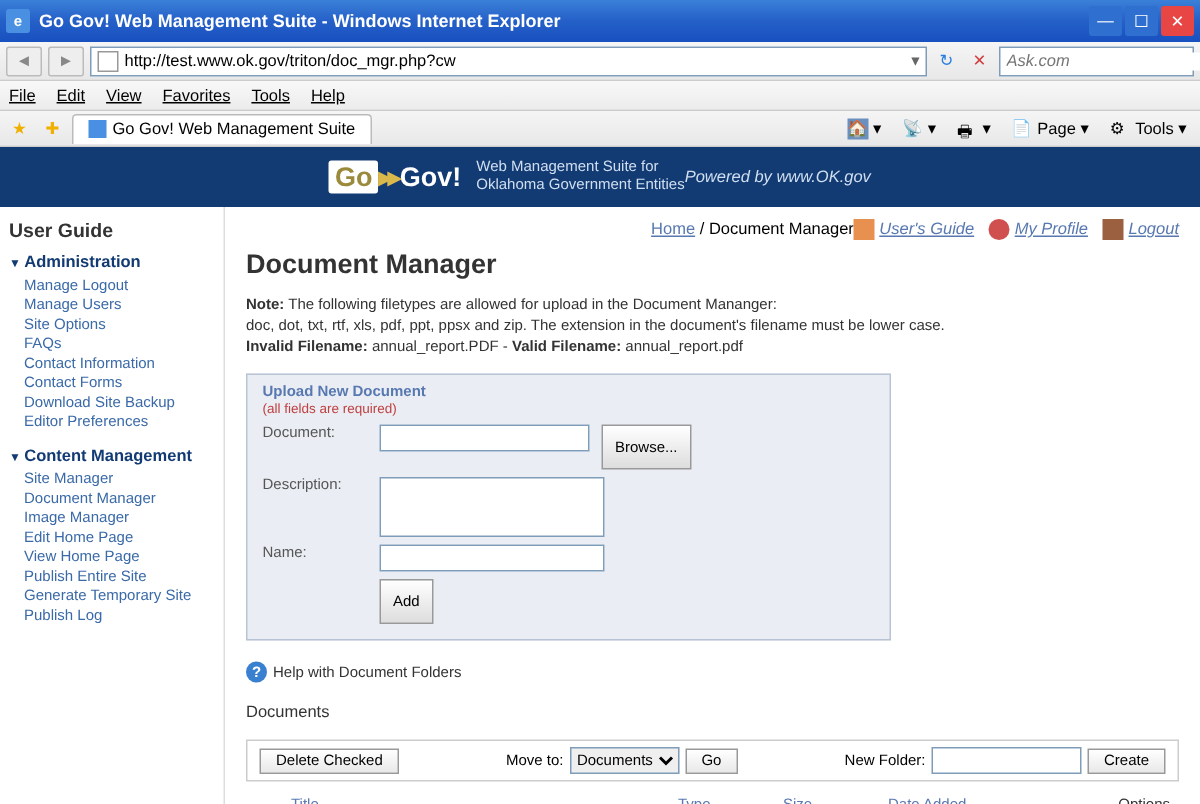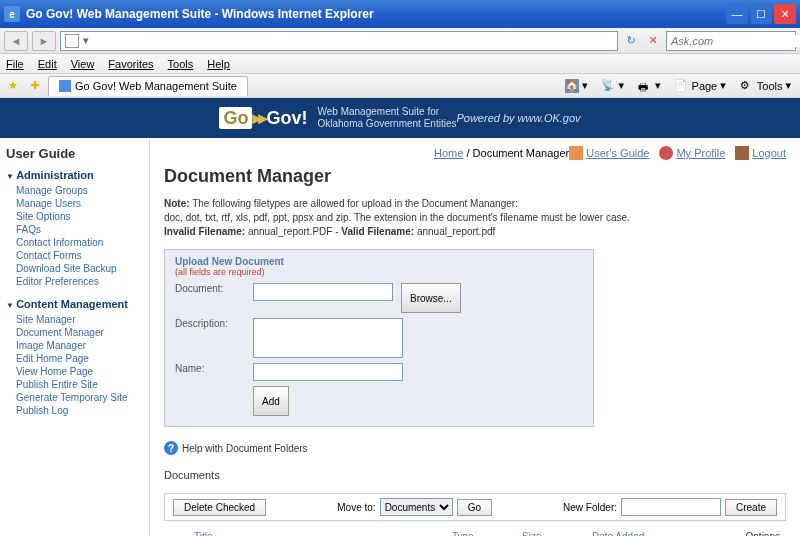--- a/index.html
+++ b/index.html
@@ -52,21 +52,21 @@
 .side-section { margin-bottom: 10px; }
 .side-section-title { color: #123a73; font-weight: bold; font-size: 11px; margin-bottom: 3px; cursor: pointer; }
 .side-section-title::before { content: "▼ "; font-size: 8px; }
 .side-link { color: #3a6aa8; font-size: 10px; padding: 1px 0 1px 10px; cursor: pointer; display: block; }
 
 .main-panel { flex: 1; padding: 8px 14px; }
 .top-links { display: flex; justify-content: flex-end; align-items: center; margin-bottom: 6px; }
 .breadcrumb { font-size: 11px; }
 .breadcrumb a { color: #5878b0; text-decoration: underline; cursor: pointer; }
 .top-right-links { display: flex; gap: 10px; font-size: 11px; }
-.top-right-links .link { color: #5878b0; text-decoration: underline; cursor: pointer; display: flex; align-items: center; gap: 3px; }
+.top-right-links .link { color: #5878b0; text-decoration: underline; cursor: pointer; display: flex; align-items: center; gap: 3px; font-style: italic; }
 .link-icon { width: 14px; height: 14px; display: inline-block; }
 .icon-book { background: #e89050; }
 .icon-person { background: #d05050; border-radius: 50%; }
 .icon-door { background: #9a6040; }
 
 .page-title { font-size: 18px; font-weight: bold; color: #333; margin-bottom: 10px; }
 .note-block { font-size: 10px; color: #333; margin-bottom: 10px; line-height: 1.4; }
 .note-block b { font-weight: bold; }
 
 .upload-box { border: 1px solid #b8c4d4; background: #eaeef4; padding: 6px 10px 10px; margin-bottom: 14px; width: 430px; }
@@ -111,20 +111,21 @@
     <div class="win-btn max">☐</div>
     <div class="win-btn close">✕</div>
   </div>
 </div>
 
 <div class="nav-row">
   <div class="nav-btn">◄</div>
   <div class="nav-btn">►</div>
   <div class="addr-bar">
     <span class="page-icon"></span>
+    <input type="text" value="http://test.www.ok.gov/triton/doc_mgr.php?cw" style="">
     <span style="color:#666;cursor:pointer;">▾</span>
   </div>
   <div class="refresh-btn" style="color:#2a7de0;">↻</div>
   <div class="stop-btn" style="color:#d04040;">✕</div>
   <div class="search-box">
     <input type="text" placeholder="Ask.com" style="">
 
   </div>
 </div>
 
@@ -168,21 +169,21 @@
     </div>
     <div class="powered">Powered by www.OK.gov</div>
   </div>
 
   <div class="app-body">
     <div class="sidebar">
       <h3>User Guide</h3>
       <div id="sidebar-sections">
           <div class="side-section">
             <div class="side-section-title">Administration</div>
-            <span class="side-link">Manage Groups</span>
+            <span class="side-link">Manage Logout</span>
             <span class="side-link">Manage Users</span>
             <span class="side-link">Site Options</span>
             <span class="side-link">FAQs</span>
             <span class="side-link">Contact Information</span>
             <span class="side-link">Contact Forms</span>
             <span class="side-link">Download Site Backup</span>
             <span class="side-link">Editor Preferences</span>
           </div>
           <div class="side-section">
             <div class="side-section-title">Content Management</div>

